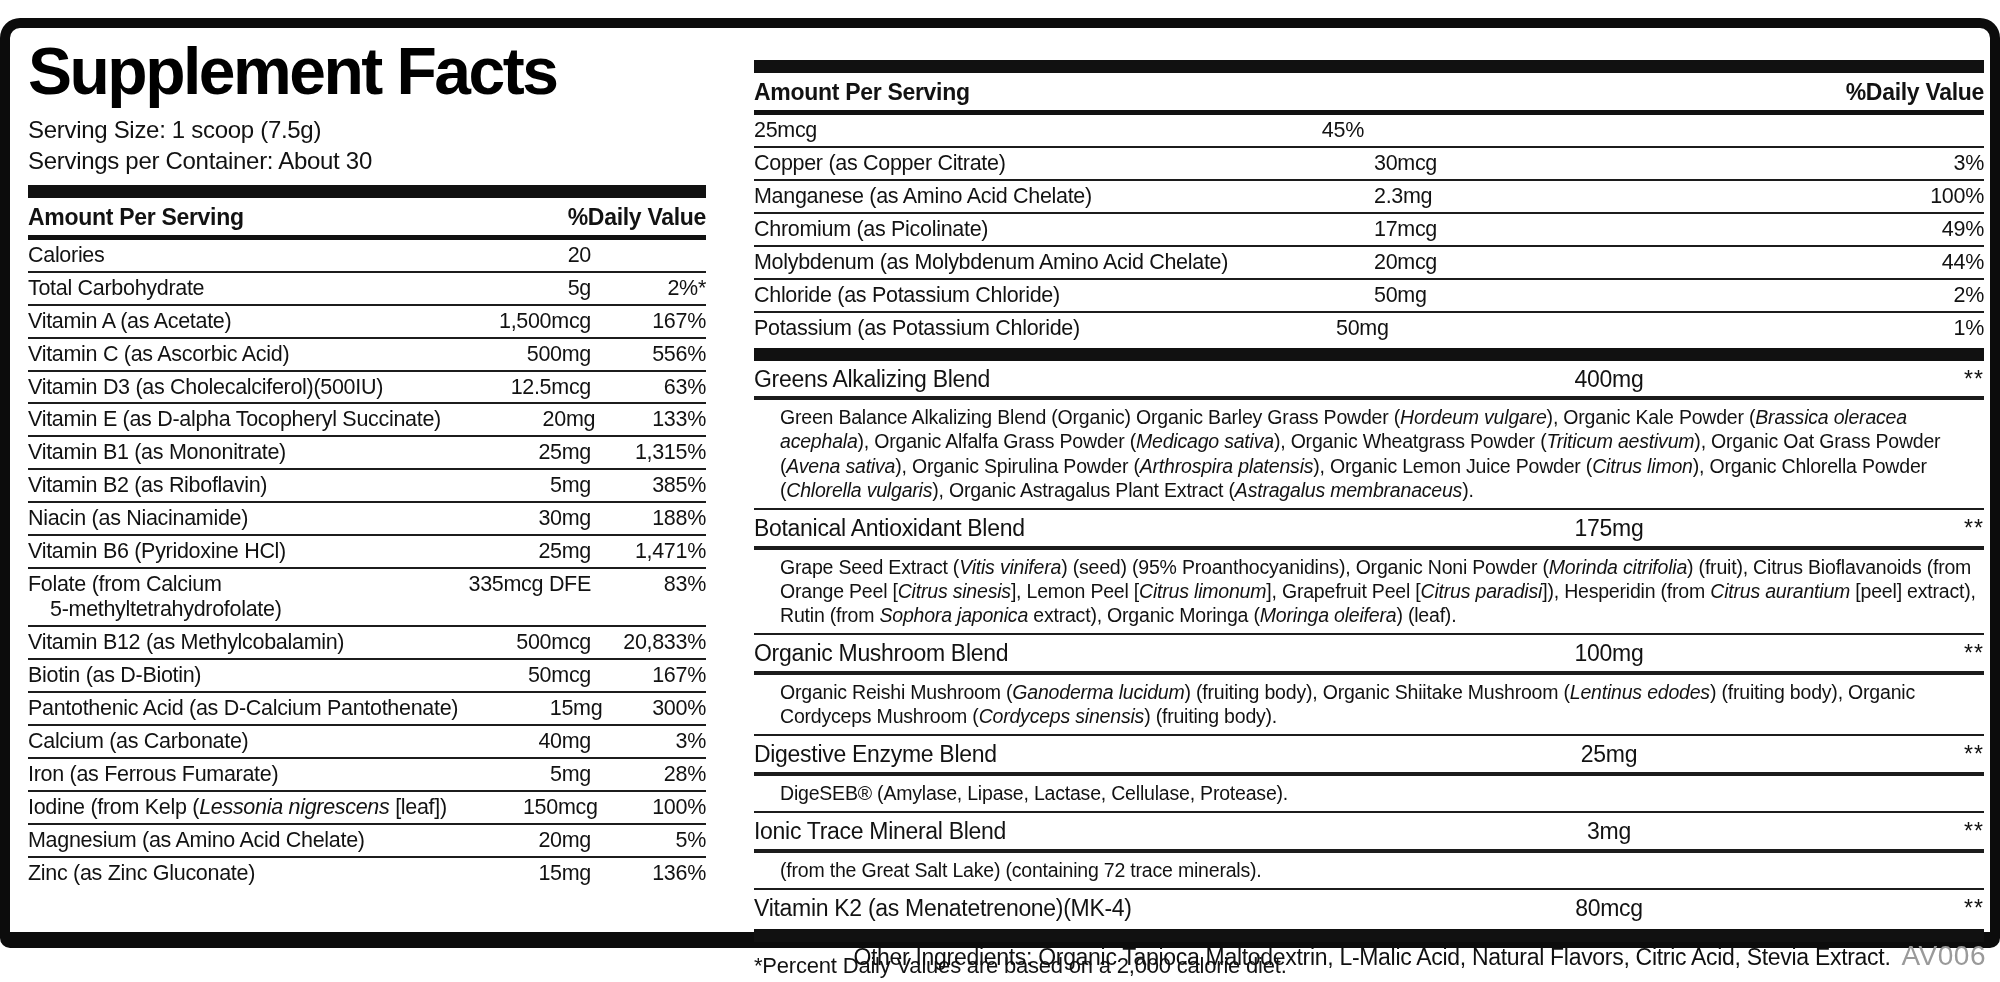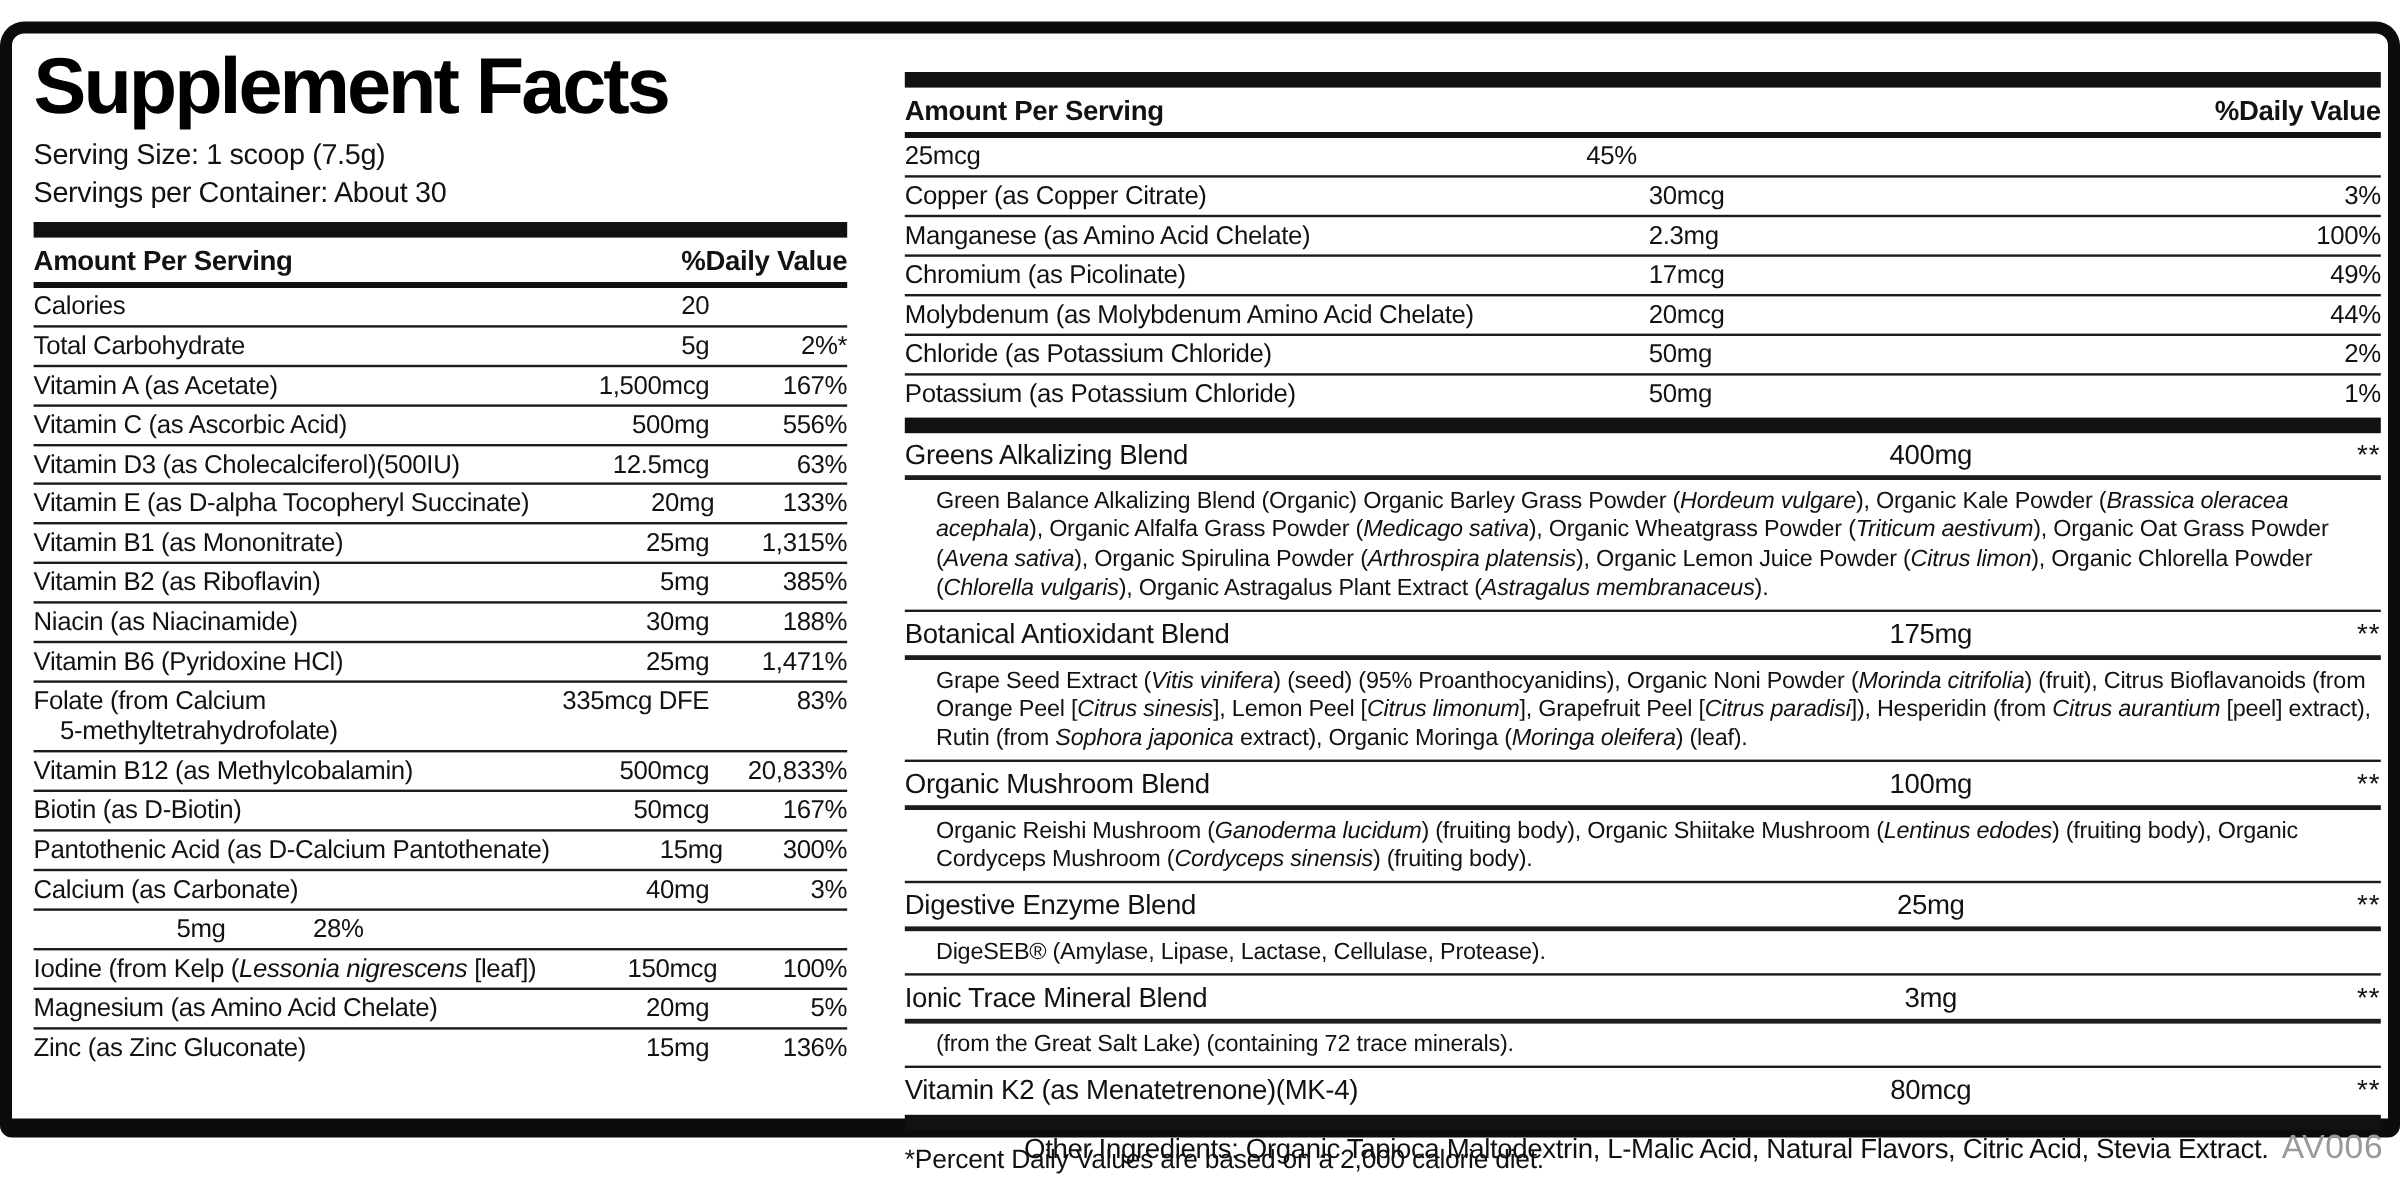--- a/index.html
+++ b/index.html
@@ -39,21 +39,21 @@
     display:flex; align-items:flex-start;
     font-size:21.5px; letter-spacing:-0.3px; line-height:1.16;
     padding:3px 0 3px 0; border-bottom:2.5px solid #1c1c1c;
   }
   .row .name { flex:1; white-space:nowrap; }
   .col-left  .row .amt { width:160px; text-align:right; white-space:nowrap; }
   .col-left  .row .dv  { width:115px; text-align:right; white-space:nowrap; }
   .col-right .row .amt { width:470px; white-space:nowrap; }
   .col-right .row .dv  { width:140px; text-align:right; white-space:nowrap; }
   #left-body .row:last-child  { border-bottom:none; }
-  #right-body .row:last-child { border-bottom:none; }
+  #right-body .row:last-child { border-bottom:none;gap:38px; }
 
   .mid-bar { margin:4px 0 0 0; }
 
   .brow {
     display:flex; align-items:flex-start;
     font-size:23px; letter-spacing:-0.3px; line-height:1.16;
     padding:5px 0 4px 0; border-bottom:4px solid #1c1c1c;
   }
   .brow .name { flex:1; white-space:nowrap; }
   .brow .amt  { width:470px; text-align:center; white-space:nowrap; }
@@ -162,20 +162,21 @@
             <span class="name">Pantothenic Acid (as D-Calcium Pantothenate)</span>
             <span class="amt">15mg</span>
             <span class="dv">300%</span>
           </div>
           <div class="row">
             <span class="name">Calcium (as Carbonate)</span>
             <span class="amt">40mg</span>
             <span class="dv">3%</span>
           </div>
           <div class="row">
+            <span class="name">Iron (as Ferrous Fumarate)</span>
             <span class="amt">5mg</span>
             <span class="dv">28%</span>
           </div>
           <div class="row">
             <span class="name">Iodine (from Kelp (<i>Lessonia nigrescens</i> [leaf])</span>
             <span class="amt">150mcg</span>
             <span class="dv">100%</span>
           </div>
           <div class="row">
             <span class="name">Magnesium (as Amino Acid Chelate)</span>

